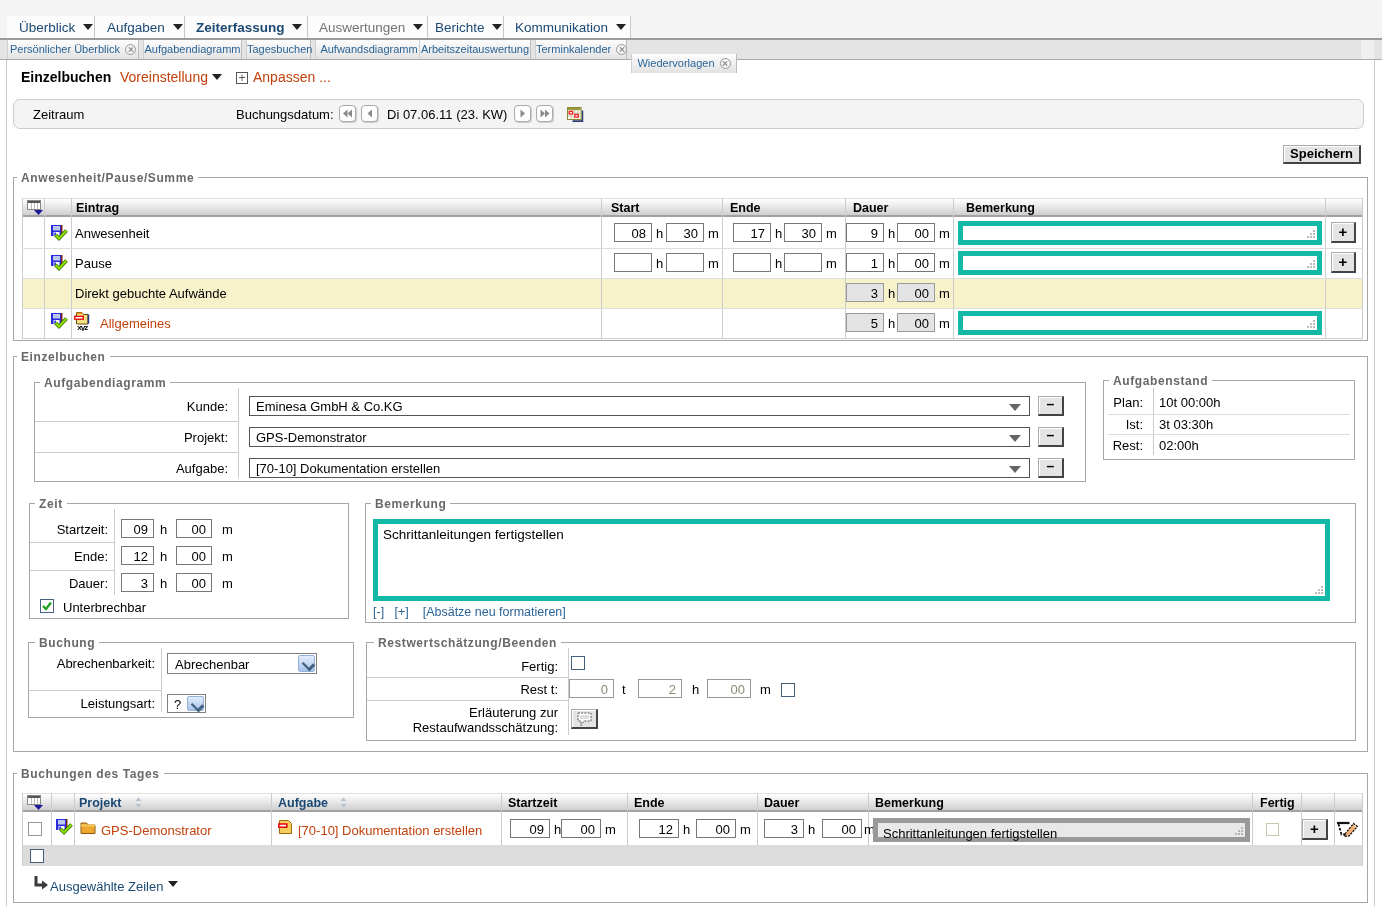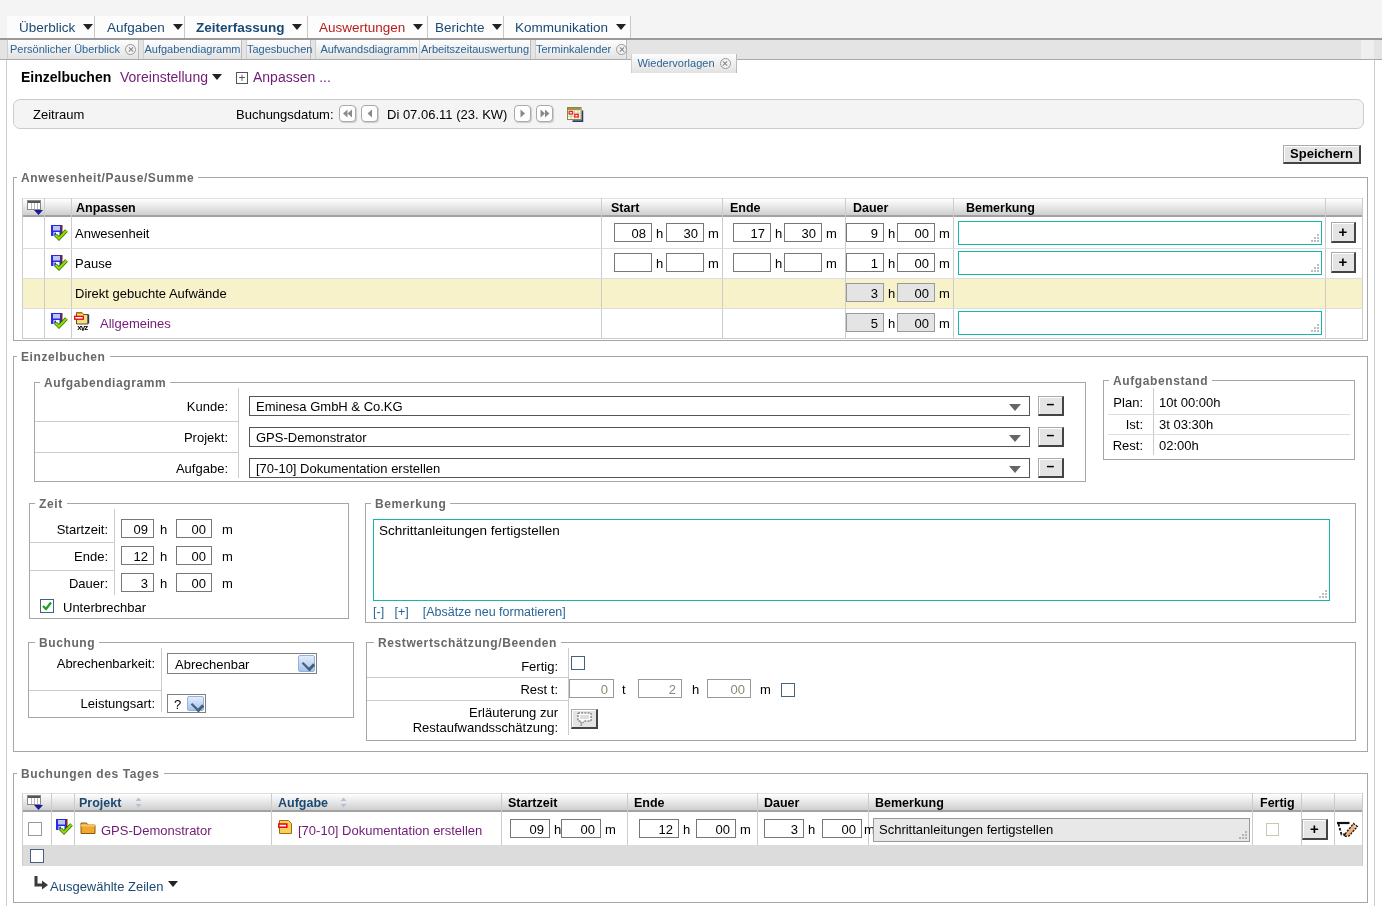--- a/index.html
+++ b/index.html
@@ -1,28 +1,28 @@
 <!DOCTYPE html>
 <html><head><meta charset="utf-8">
 <style>
 * { margin:0; padding:0; box-sizing:border-box; }
 html,body { width:1382px; height:906px; background:#fff; font-family:"Liberation Sans",sans-serif; overflow:hidden; }
 .abs { position:absolute; white-space:nowrap; }
 body { position:relative; font-size:13px; color:#000; }
-.blue { color:#701a75; }
+.blue { color:#c2410c; }
 .tri-d { display:inline-block; width:0; height:0; border-left:5px solid transparent; border-right:5px solid transparent; border-top:6px solid #222; vertical-align:2px; }
 .vline { position:absolute; width:1px; background:#ccc; }
 .hline { position:absolute; height:1px; background:#ccc; }
 fieldset,.fs { position:absolute; border:1px solid #a6a6a6; }
 .leg { position:absolute; z-index:5; background:#fff; padding:0 4px; font-weight:bold; color:#686868; font-size:12px; letter-spacing:0.6px; white-space:nowrap; }
 input { font-family:"Liberation Sans",sans-serif; }
 .numin { position:absolute; border:1px solid #777; background:#fff; font-size:13px; text-align:right; padding:2px 5px 0 0; color:#000; }
 .numin.dis { background:#e4e4e4; border-color:#999; }
 .hm { position:absolute; font-size:13px; }
-.ta { position:absolute; border:1px solid #14b8a6; background:#fff;text-align:right; }
+.ta { position:absolute; border:5px solid #14b8a6; background:#fff;text-align:right; }
 .grip { position:absolute; right:2px; bottom:2px; width:8px; height:8px;
  background:
   radial-gradient(circle 1px at 7px 1px, #999 70%, transparent 72%),
   radial-gradient(circle 1px at 7px 4px, #999 70%, transparent 72%),
   radial-gradient(circle 1px at 4px 4px, #999 70%, transparent 72%),
   radial-gradient(circle 1px at 7px 7px, #999 70%, transparent 72%),
   radial-gradient(circle 1px at 4px 7px, #999 70%, transparent 72%),
   radial-gradient(circle 1px at 1px 7px, #999 70%, transparent 72%);
 }
 .btn3d { position:absolute; background:#e4e4e4; border:1px solid #aaa; border-right:2px solid #444; border-bottom:2px solid #444; box-shadow:inset 1px 1px 0 #fff; text-align:center; font-weight:bold; }
@@ -51,21 +51,21 @@
 <div id="menu" style="position:absolute;top:0;left:0;">
 <div class="abs" style="left:94px;top:16px;width:1px;height:22px;background:#c8c8c8;"></div>
 <div class="abs" style="left:184px;top:16px;width:1px;height:22px;background:#c8c8c8;"></div>
 <div class="abs" style="left:307px;top:16px;width:1px;height:22px;background:#c8c8c8;"></div>
 <div class="abs" style="left:427px;top:16px;width:1px;height:22px;background:#c8c8c8;"></div>
 <div class="abs" style="left:503px;top:16px;width:1px;height:22px;background:#c8c8c8;"></div>
 <div class="abs" style="left:630px;top:16px;width:1px;height:22px;background:#c8c8c8;"></div>
 <div class="abs" style="left:19px;top:20px;font-size:13.5px;color:#1b4973;">Überblick <span class="tri-d" style="margin-left:4px;"></span></div>
 <div class="abs" style="left:107px;top:20px;font-size:13.5px;color:#1b4973;">Aufgaben <span class="tri-d" style="margin-left:4px;"></span></div>
 <div class="abs" style="left:196px;top:20px;font-size:13.5px;color:#1b4973;font-weight:bold;">Zeiterfassung <span class="tri-d" style="margin-left:4px;"></span></div>
-<div class="abs" style="left:319px;top:20px;font-size:13.5px;color:#b91c1c;">Auswertungen <span class="tri-d" style="margin-left:4px;"></span></div>
+<div class="abs" style="left:319px;top:20px;font-size:13.5px;color:#737373;">Auswertungen <span class="tri-d" style="margin-left:4px;"></span></div>
 <div class="abs" style="left:435px;top:20px;font-size:13.5px;color:#1b4973;">Berichte <span class="tri-d" style="margin-left:4px;"></span></div>
 <div class="abs" style="left:515px;top:20px;font-size:13.5px;color:#1b4973;">Kommunikation <span class="tri-d" style="margin-left:4px;"></span></div>
 </div>
 
 <div class="abs" style="left:0;top:40px;width:1382px;height:19px;background:#e4e4e4;"></div>
 <div class="abs" style="left:1361px;top:40px;width:13px;height:19px;background:#efefef;"></div>
 <div class="abs" style="left:0;top:59px;width:1382px;height:1px;background:#aaa;"></div>
 <div id="tabs" style="position:absolute;top:0;left:0;">
 <div class="tab" style="left:7px;width:132px;">Persönlicher Überblick<span class="tclose"></span></div>
 <div class="tab" style="left:143px;width:99px;">Aufgabendiagramm</div>
@@ -116,21 +116,21 @@
     </svg></div>
 
 <div class="btn3d" style="left:1283px;top:145px;width:78px;height:19px;font-size:13px;line-height:16px;">Speichern</div>
 
 <div class="fs" style="left:13px;top:177px;width:1355px;height:164px;"></div>
 <div class="leg" style="left:17px;top:171px;">Anwesenheit/Pause/Summe</div>
 <div id="table1" style="position:absolute;top:0;left:0;">
 
 <div class="abs" style="left:22px;top:198px;width:1341px;height:19px;background:linear-gradient(#ffffff,#c9c9c9);border-top:1px solid #e0e0e0;"></div>
 <div class="abs" style="left:22px;top:215px;width:1341px;height:2px;background:#a2a2a2;"></div>
-<div class="abs hdr" style="left:76px;top:201px;">Anpassen</div>
+<div class="abs hdr" style="left:76px;top:201px;">Eintrag</div>
 <div class="abs hdr" style="left:611px;top:201px;">Start</div>
 <div class="abs hdr" style="left:730px;top:201px;">Ende</div>
 <div class="abs hdr" style="left:853px;top:201px;">Dauer</div>
 <div class="abs hdr" style="left:966px;top:201px;">Bemerkung</div>
 <div class="abs" style="left:27px;top:200px;"><svg width="17" height="16">
         <rect x="0.5" y="0.5" width="13" height="9" fill="#fff" stroke="#888"></rect>
         <rect x="1" y="1" width="12" height="2" fill="#555"></rect>
         <line x1="4.5" y1="3" x2="4.5" y2="9" stroke="#bbb"></line>
         <line x1="7.5" y1="3" x2="7.5" y2="9" stroke="#bbb"></line>
         <line x1="10.5" y1="3" x2="10.5" y2="9" stroke="#bbb"></line>

